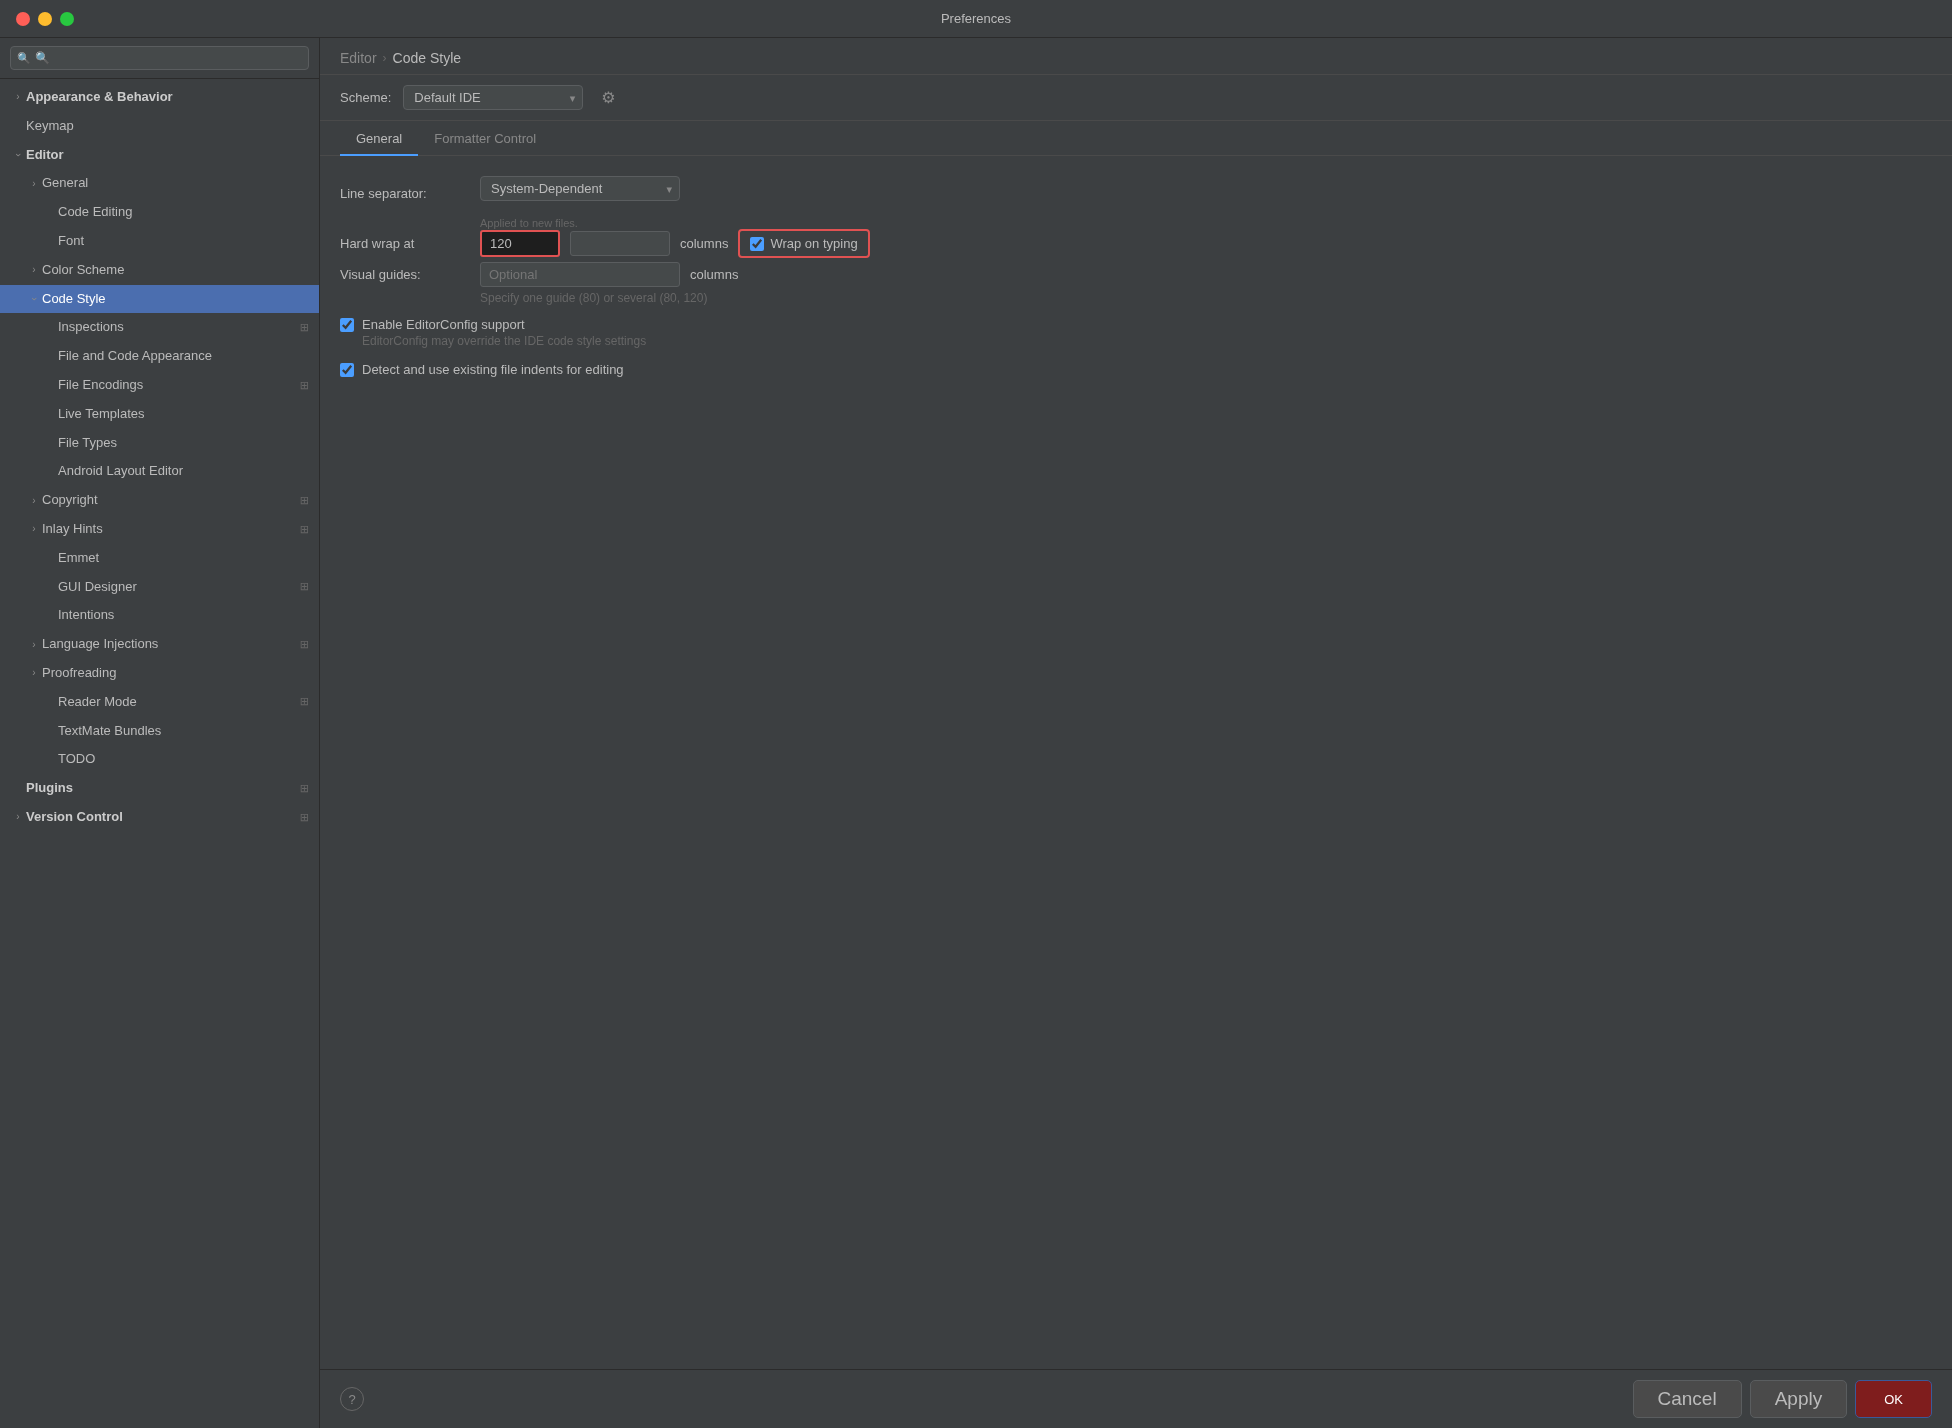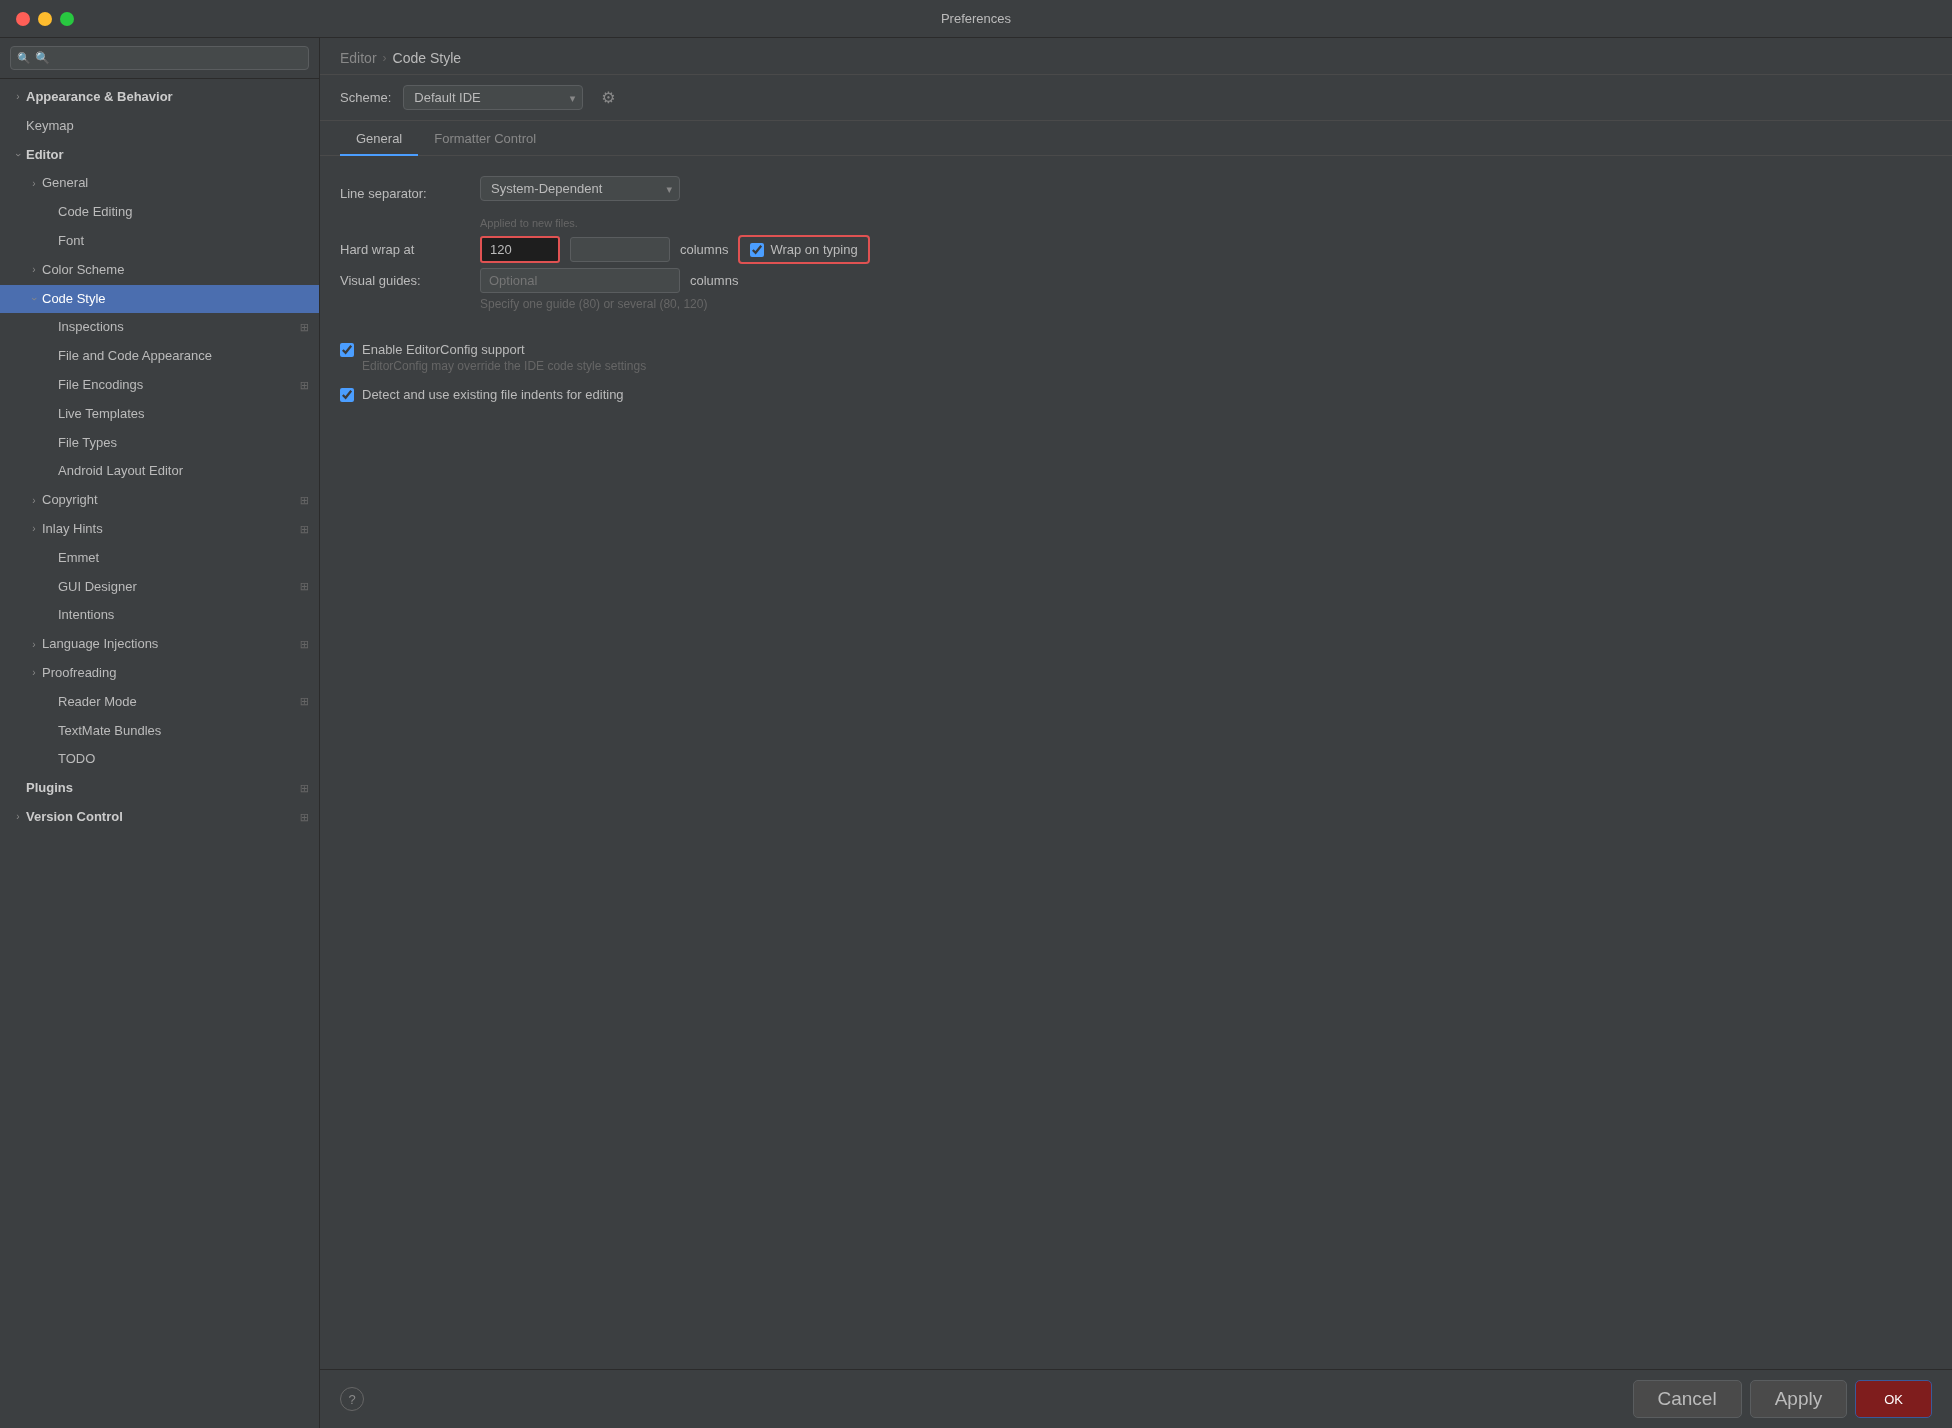--- a/index.html
+++ b/index.html
@@ -348,27 +348,26 @@
       color: #666;
       padding: 4px 8px;
       font-size: 13px;
       width: 200px;
       outline: none;
     }
     .hint-text {
       color: #666;
       font-size: 12px;
       margin-left: 140px;
-      margin-bottom: 31px;
+      margin-bottom: 12px;
     }
     .applied-hint {
       color: #666;
       font-size: 11px;
       margin-left: 140px;
-      margin-bottom: 6px;
     }
 
     
     .checkbox-row {
       display: flex;
       align-items: flex-start;
       gap: 8px;
       margin-bottom: 14px;
     }
     .checkbox-row input[type="checkbox"] {

